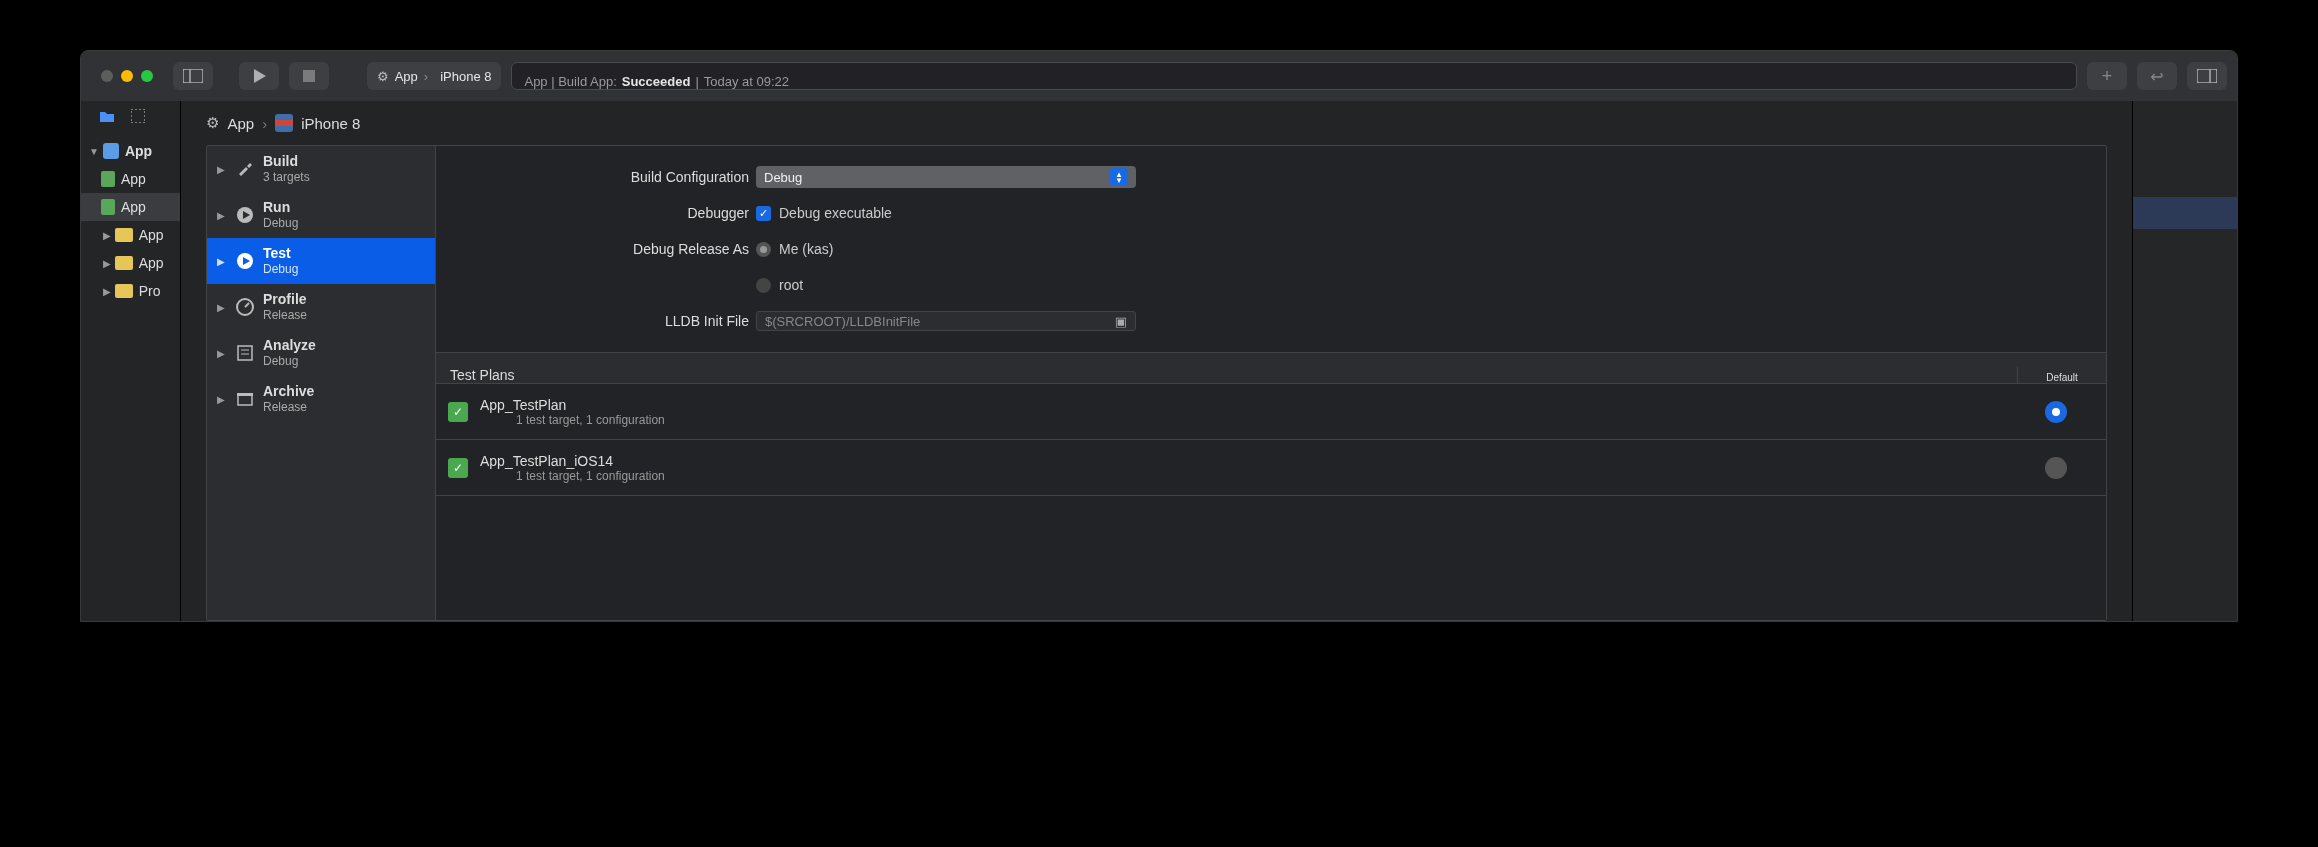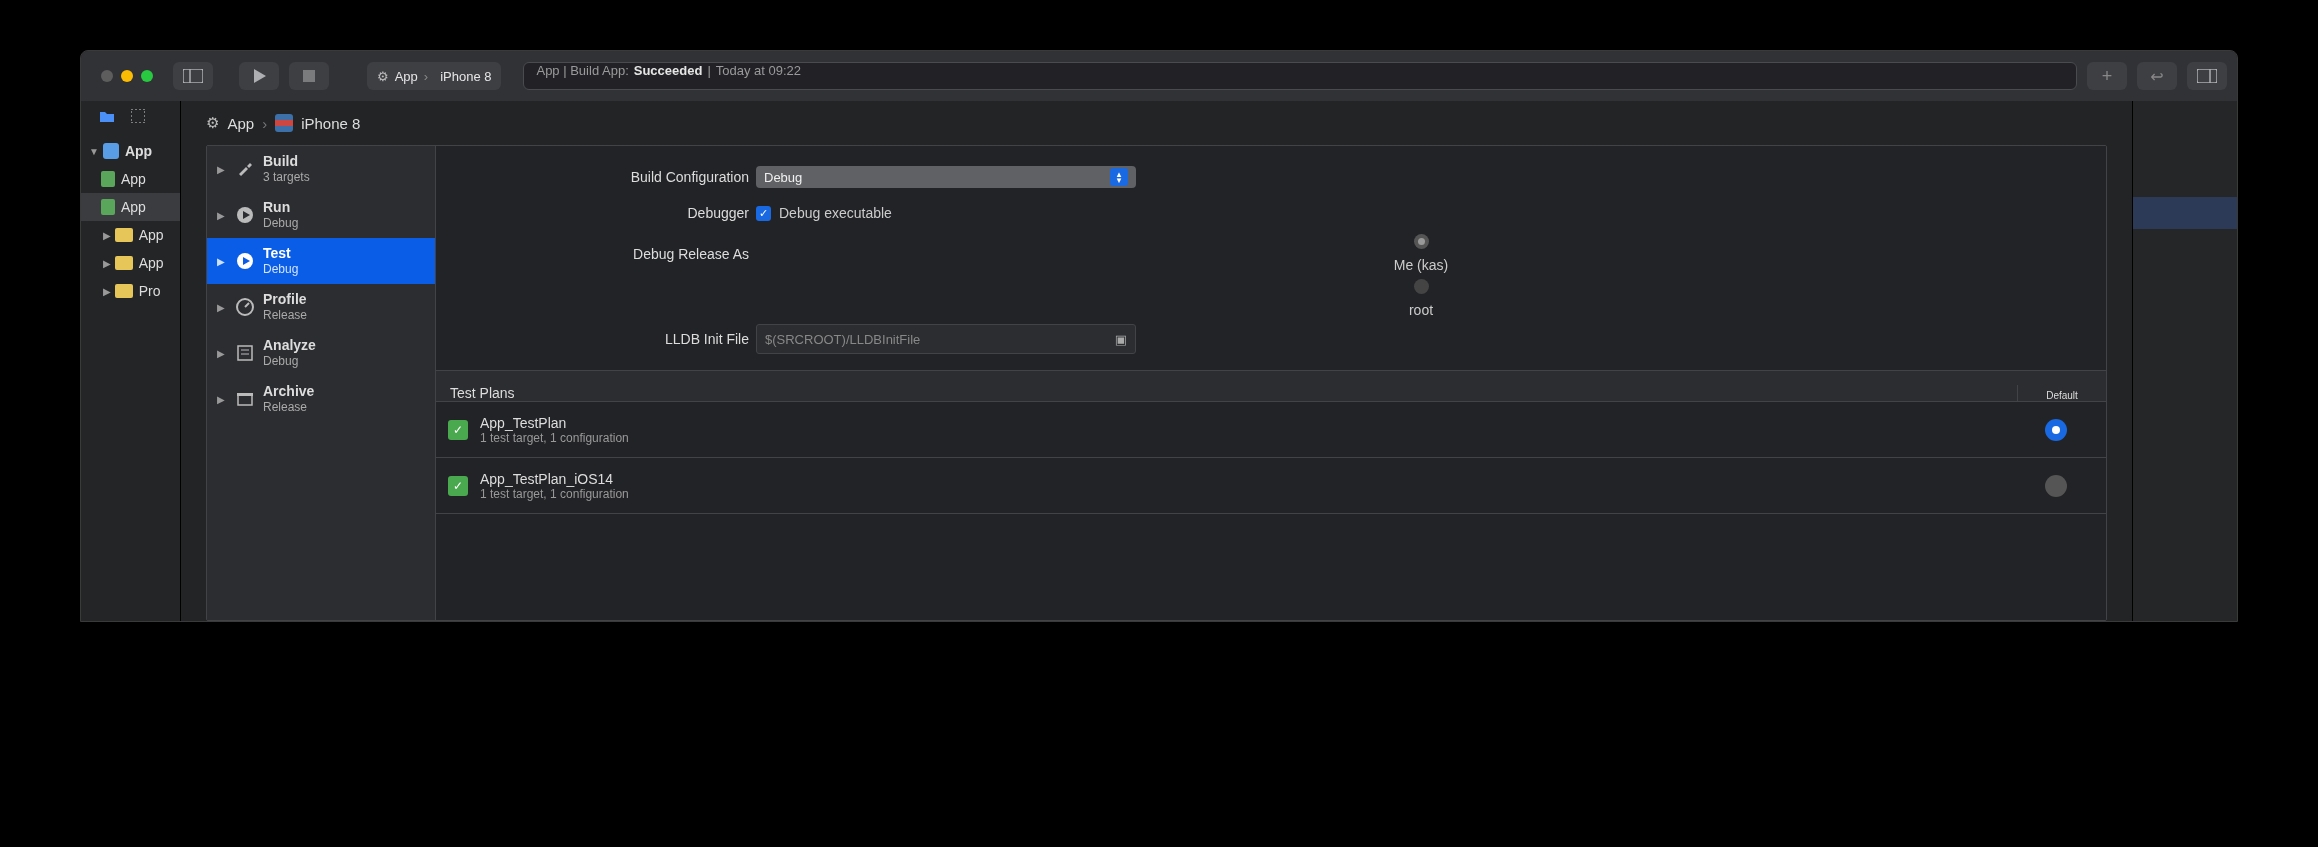--- a/index.html
+++ b/index.html
@@ -10,21 +10,21 @@
 .toolbar { height: 50px; background: #313236; display: flex; align-items: center; padding: 0 10px; gap: 10px; }
 .traffic { display: flex; gap: 8px; margin: 0 10px; }
 .traffic .dot { width: 12px; height: 12px; border-radius: 50%; }
 .dot.red { background: #5d5d5d; }
 .dot.yellow { background: #fbbc04; }
 .dot.green { background: #28c840; }
 .tb-btn { height: 28px; background: #3e3f43; border-radius: 6px; display: flex; align-items: center; justify-content: center; color: #aeafb2; padding: 0 12px; }
 .tb-btn.narrow { width: 40px; padding:0; }
 .scheme { height: 28px; background: #3e3f43; border-radius: 6px; display: flex; align-items: center; padding: 0 10px; color: #e5e5e6; gap: 6px; font-size: 13px; }
 .scheme .chev { color: #888; }
-.activity { flex: 1; height: 28px; background: #222226; border: 1px solid #4a4b4e; border-radius: 6px; display: flex; align-items: flex-start; padding: 0 12px; color: #ccc; font-size: 13px; gap: 5px; margin-left: 12px; }
+.activity { flex: 1; height: 28px; background: #222226; border: 1px solid #4a4b4e; border-radius: 6px; display: flex; align-items: flex-end; padding: 0 12px; color: #ccc; font-size: 13px; gap: 5px; }
 .activity .succeeded { font-weight: 700; color: #e5e5e6; }
 .activity .light { color: #9a9a9c; }
 
 
 .body { display: flex; height: 520px; }
 .nav { width: 100px; background: #242527; border-right: 1px solid #000; }
 .nav-tabs { height: 30px; display: flex; align-items: center; gap: 16px; padding: 0 18px; }
 .nav-tabs .icon { color: #9a9b9d; }
 .nav-tabs .icon.active { color: #4a90f7; }
 .nav-tree { padding-top: 6px; }
@@ -60,32 +60,32 @@
 .form { padding: 16px 20px 10px 20px; }
 .row { display:flex; align-items:center; min-height: 30px; margin-bottom: 6px; }
 .row .lbl { width: 300px; text-align:right; color:#ddd; font-size:14px; padding-right: 7px; }
 .row .fld { flex:1; display:flex; align-items:center; gap:8px; color:#ccc; font-size:14px; }
 .select { background:#606165; height:22px; border-radius:4px; padding: 0 8px; display:flex; align-items:center; justify-content:space-between; width: 380px; color:#f0f0f0; font-size:13px; }
 .select .caret { background:#1969e3; width:18px; height:18px; border-radius:3px; display:flex;align-items:center;justify-content:center;color:#fff; font-size:9px; flex-direction:column; line-height:6px; }
 .checkbox { width:15px; height:15px; border-radius:3px; background:#1969e3; display:flex; align-items:center; justify-content:center; color:#fff; font-size:11px; }
 .radio { width:15px; height:15px; border-radius:50%; background:#555; position:relative; }
 .radio.sel::after { content:''; width:7px; height:7px; border-radius:50%; background:#999; position:absolute; top:4px; left:4px; }
 .radio.unsel { background:#444; }
-.dim { color: #7a7b7d; flex-direction: column; }
-.input { background:#2c2d30; border:1px solid #424346; height:30px; border-radius:3px; width:380px; padding:0 8px; color:#888; font-size:13px; display:flex; align-items:center; justify-content:space-between; }
+.dim { color: #7a7b7d; }
+.input { background:#2c2d30; border:1px solid #424346; height:20px; border-radius:3px; width:380px; padding:0 8px; color:#888; font-size:13px; display:flex; align-items:center; justify-content:space-between; }
 
 .table-hdr { height: 32px; display:flex; border-top:1px solid #424346; border-bottom:1px solid #424346; background:#2c2d30;align-items:flex-end; }
 .table-hdr .col1 { flex:1; border-right:1px solid #424346; padding:0 14px; display:flex; align-items:center; color:#ddd; font-size:14px; }
 .table-hdr .col2 { width: 88px; display:flex; align-items:center; justify-content:center; color:#ddd; font-size:10px; }
 
 .plan-row { display:flex; align-items:center; height:56px; border-bottom:1px solid #424346; padding:0 12px; }
 .plan-row .picon { width:20px; height:20px; background:#4aa84e; border-radius:3px; margin-right:12px; display:flex;align-items:center;justify-content:center;color:#fff;font-size:12px; }
 .plan-row .ptxt { flex:1; }
 .plan-row .pt1 { font-size:14px; color:#ddd; }
-.plan-row .pt2 { font-size:12px; color:#999; }
+.plan-row .pt2 { font-size:12px; color:#999;margin-left:36px; }
 .plan-row .pdef { width:76px; display:flex; justify-content:center; }
 .rr { width:22px; height:22px; border-radius:50%; background:#555; }
 .rr.on { background:#1969e3; position:relative; }
 .rr.on::after { content:''; width:8px; height:8px; border-radius:50%; background:#fff; position:absolute; top:7px; left:7px; }
 
 .right { width: 105px; border-left:1px solid #000; background:#252628; }
 .right .hl { margin-top: 96px; height: 32px; background:#2c3a57; }
 
 svg { display:block; }
 </style>

